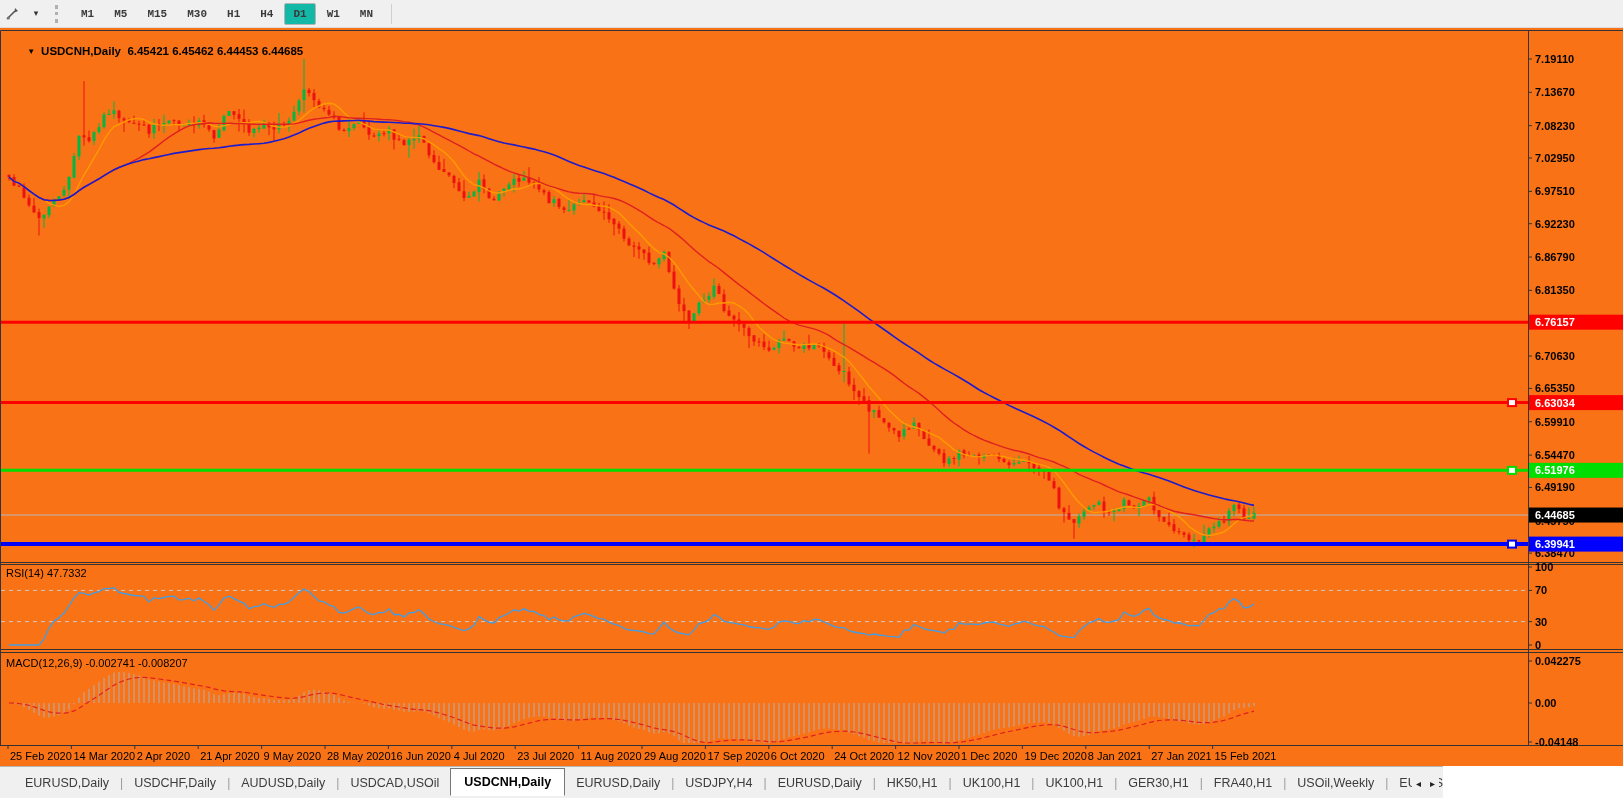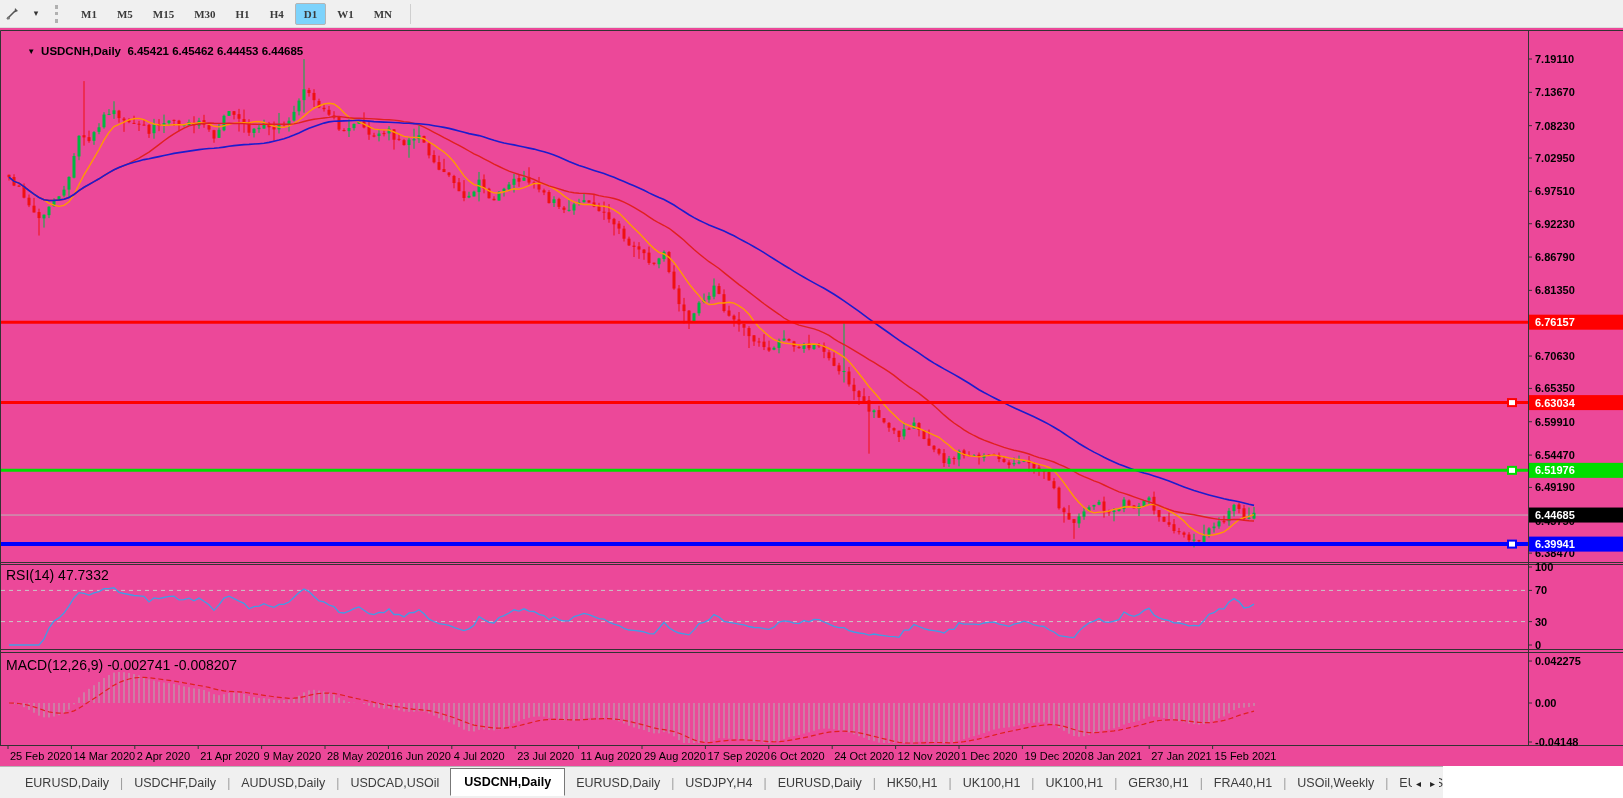--- a/index.html
+++ b/index.html
@@ -6,30 +6,30 @@
   #app{position:relative;width:1623px;height:798px;overflow:hidden;background:#fff;}
   
   .toolbar{position:absolute;top:0;left:0;width:1623px;height:28px;background:#f0f0f0;
            border-bottom:1px solid #dcdcdc;display:flex;align-items:center;box-sizing:border-box;}
   .tool-btn{display:flex;align-items:center;justify-content:center;height:22px;min-width:16px;
             border:1px solid transparent;border-radius:2px;margin:0 1px;background:transparent;padding:0 2px;}
   .caret{font-size:9px;color:#333;line-height:1;}
   .grip{width:4px;height:18px;border-left:3px dotted #b0b0b0;margin:0 9px 0 7px;}
   .vsep{width:1px;height:20px;background:#cfcfcf;margin:0 8px;}
   .tf-btn{font-size:11px;font-weight:700;color:#3a3a3a;padding:4px 8px;margin:8px 1px;border:1px solid transparent;
-          border-radius:2px;background:transparent;font-family:Liberation Serif, serif;}
-  .tf-btn.active{background:#7dd3fc;border-color:#b5b5b5;}
+          border-radius:2px;background:transparent;font-family:Liberation Mono, monospace;}
+  .tf-btn.active{background:#14b8a6;border-color:#b5b5b5;}
   
-  .chart-window{position:absolute;top:28px;left:0;width:1623px;height:738px;background:#ec4899;}
+  .chart-window{position:absolute;top:28px;left:0;width:1623px;height:738px;background:#f97316;}
   svg{position:absolute;left:0;display:block;}
   #main-svg{top:0;}
   #rsi-svg{top:535px;}
   #macd-svg{top:623px;}
   #date-svg{top:718px;}
-  .pane-label{position:absolute;font-size:14px;font-weight:400;color:#000;z-index:5;white-space:pre;}
+  .pane-label{position:absolute;font-size:11px;font-weight:400;color:#000;z-index:5;white-space:pre;}
   #chart-title{top:5px;left:8px;font-size:11.5px;font-weight:600;}
   #chart-title .collapse{font-size:8px;position:relative;top:-1px;margin-right:6px;}
   #rsi-label{top:539px;left:6px;}
   #macd-label{top:629px;left:6px;text-align:right;}
   
   .tabbar{position:absolute;top:766px;left:0;width:1443px;height:32px;background:#f0f0f0;
           border-top:1px solid #b6b6b6;display:flex;align-items:center;overflow:hidden;box-sizing:border-box;padding-left:14px;}
   .tab{font-size:12.5px;color:#3c3c3c;padding:6px 11px;white-space:nowrap;}
   .tab.active{background:#fff;border:1px solid #777;border-bottom:1px solid #fff;font-weight:700;color:#000;
               padding:6px 13px;position:relative;top:-1px;z-index:2;}

